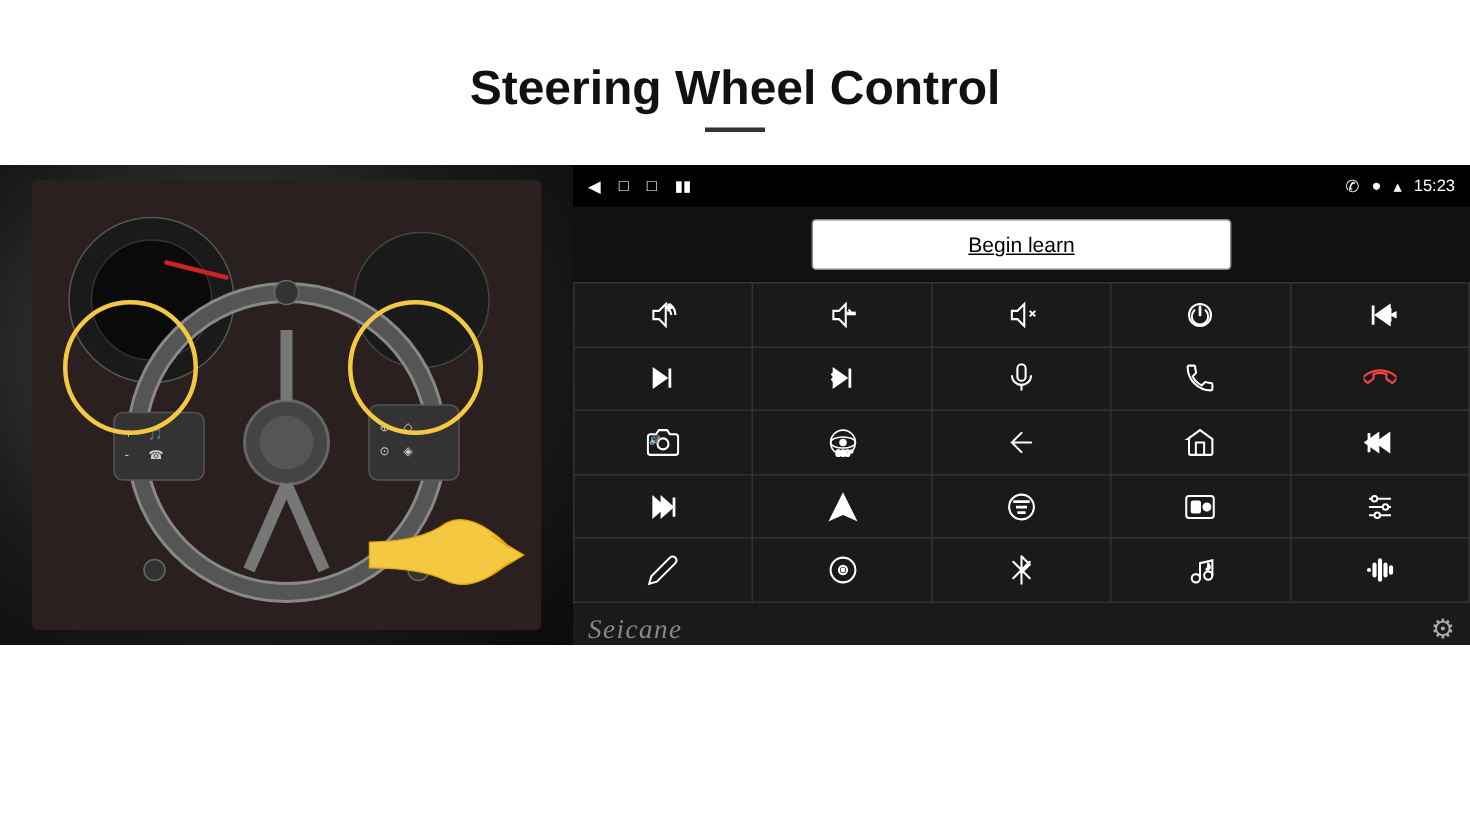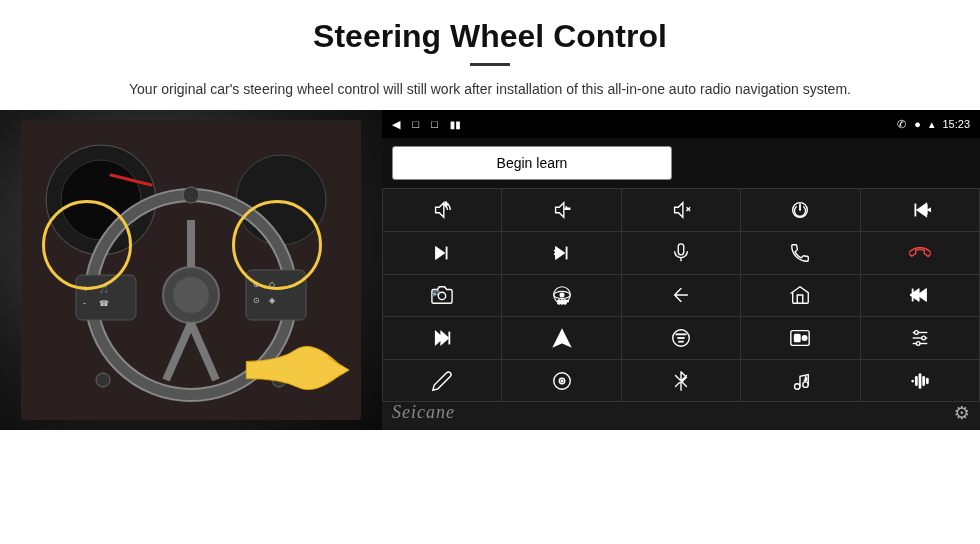--- a/index.html
+++ b/index.html
@@ -23,20 +23,21 @@
       width: 100%;
       text-align: center;
       padding: 18px 60px 10px;
     }
 
     .main-title {
       font-size: 32px;
       font-weight: 900;
       color: #111;
       margin-bottom: 8px;
+      margin-top: 22px;
     }
 
     .title-divider {
       width: 40px;
       height: 3px;
       background: #333;
       margin: 0 auto 12px;
     }
 
     .subtitle {
@@ -146,21 +147,23 @@
 
     .status-icon {
       color: #fff;
       font-size: 11px;
     }
 
     
     .begin-learn-row {
       padding: 8px 10px;
       display: flex;
+      justify-content: center;
       flex-shrink: 0;
+      text-decoration: underline;
     }
 
     .begin-learn-btn {
       background: #fff;
       color: #000;
       border: 1px solid #888;
       border-radius: 3px;
       padding: 8px 0;
       width: 280px;
       text-align: center;
@@ -195,21 +198,21 @@
       fill: none;
       stroke: #fff;
       stroke-width: 1.5;
     }
 
     
     .watermark-bar {
       background: #1a1a1a;
       height: 28px;
       display: flex;
-      align-items: flex-start;
+      align-items: flex-end;
       justify-content: space-between;
       padding: 0 10px;
       flex-shrink: 0;
     }
 
     .watermark-text {
       font-family: 'Times New Roman', serif;
       font-style: italic;
       font-size: 18px;
       color: #888;
@@ -222,21 +225,20 @@
     }
   </style>
 </head>
 <body>
 
 <div class="page-wrapper">
 
   <div class="header-section">
     <h1 class="main-title">Steering Wheel Control</h1>
     <div class="title-divider"></div>
-    <p class="subtitle">Your original car's steering wheel control will still work after installation of this all-in-one auto radio navigation system.</p>
   </div>
 
   <div class="content-area">
 
     <div class="steering-wheel-panel">
       <div class="sw-bg">
 
         <svg class="sw-svg" width="340" height="300" viewBox="0 0 340 300">
 
           <rect x="0" y="0" width="340" height="300" fill="#2a2020" rx="4"></rect>

